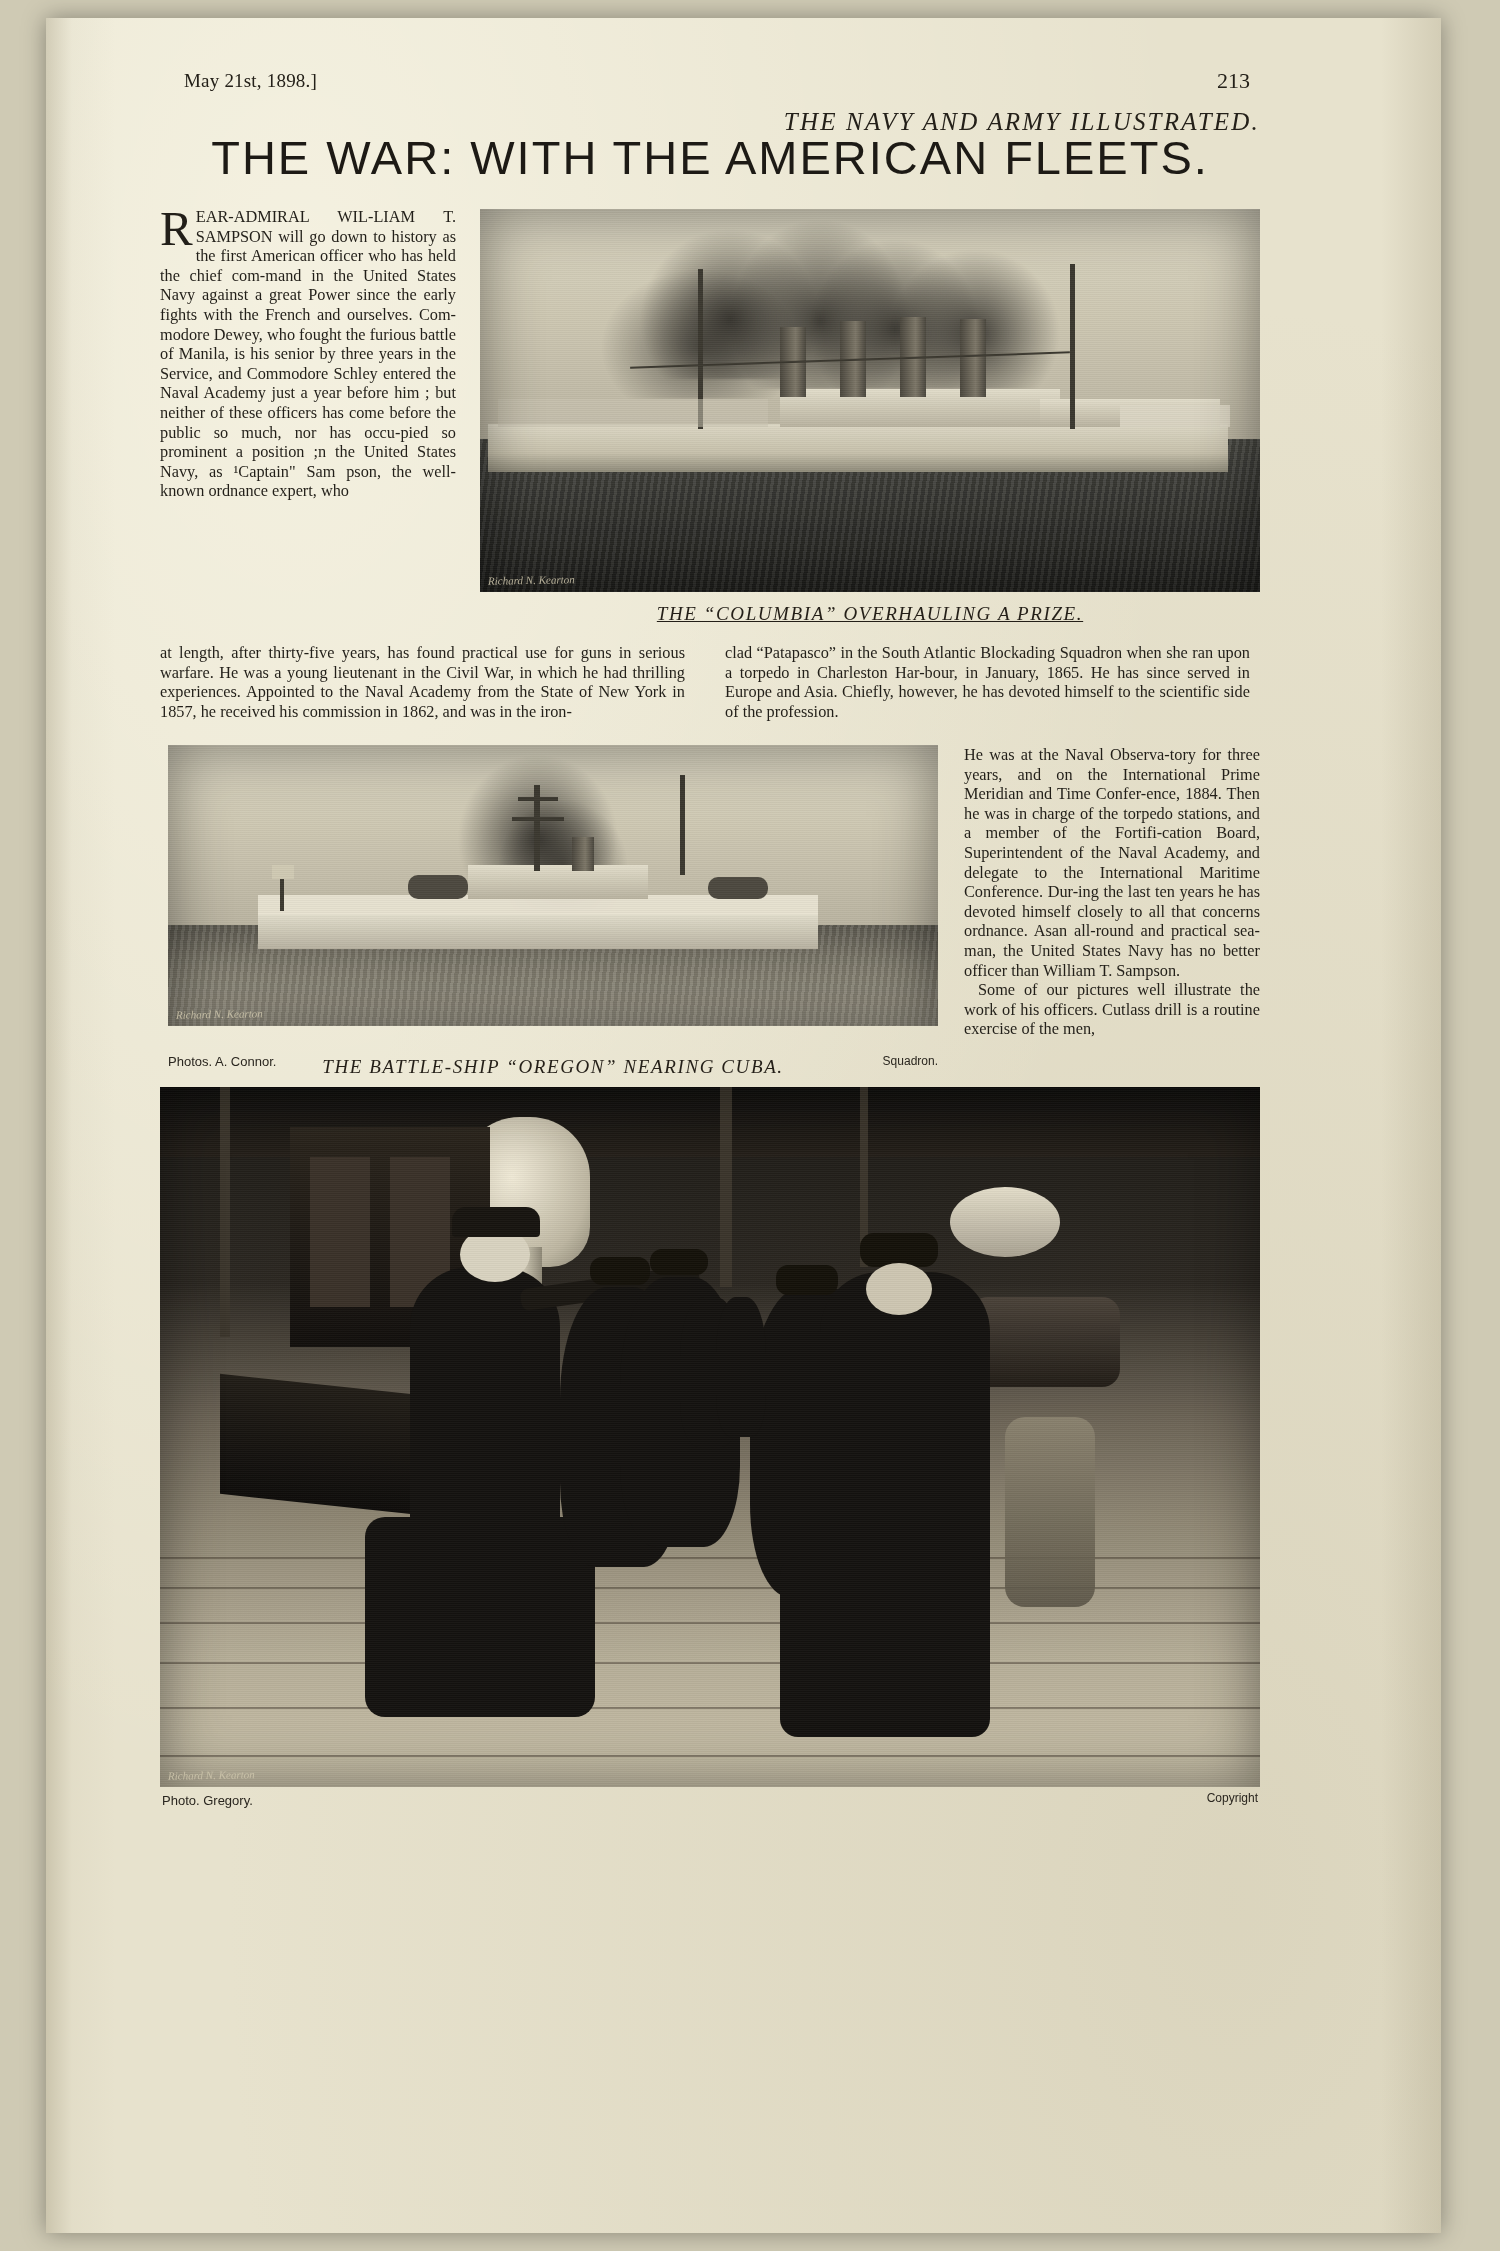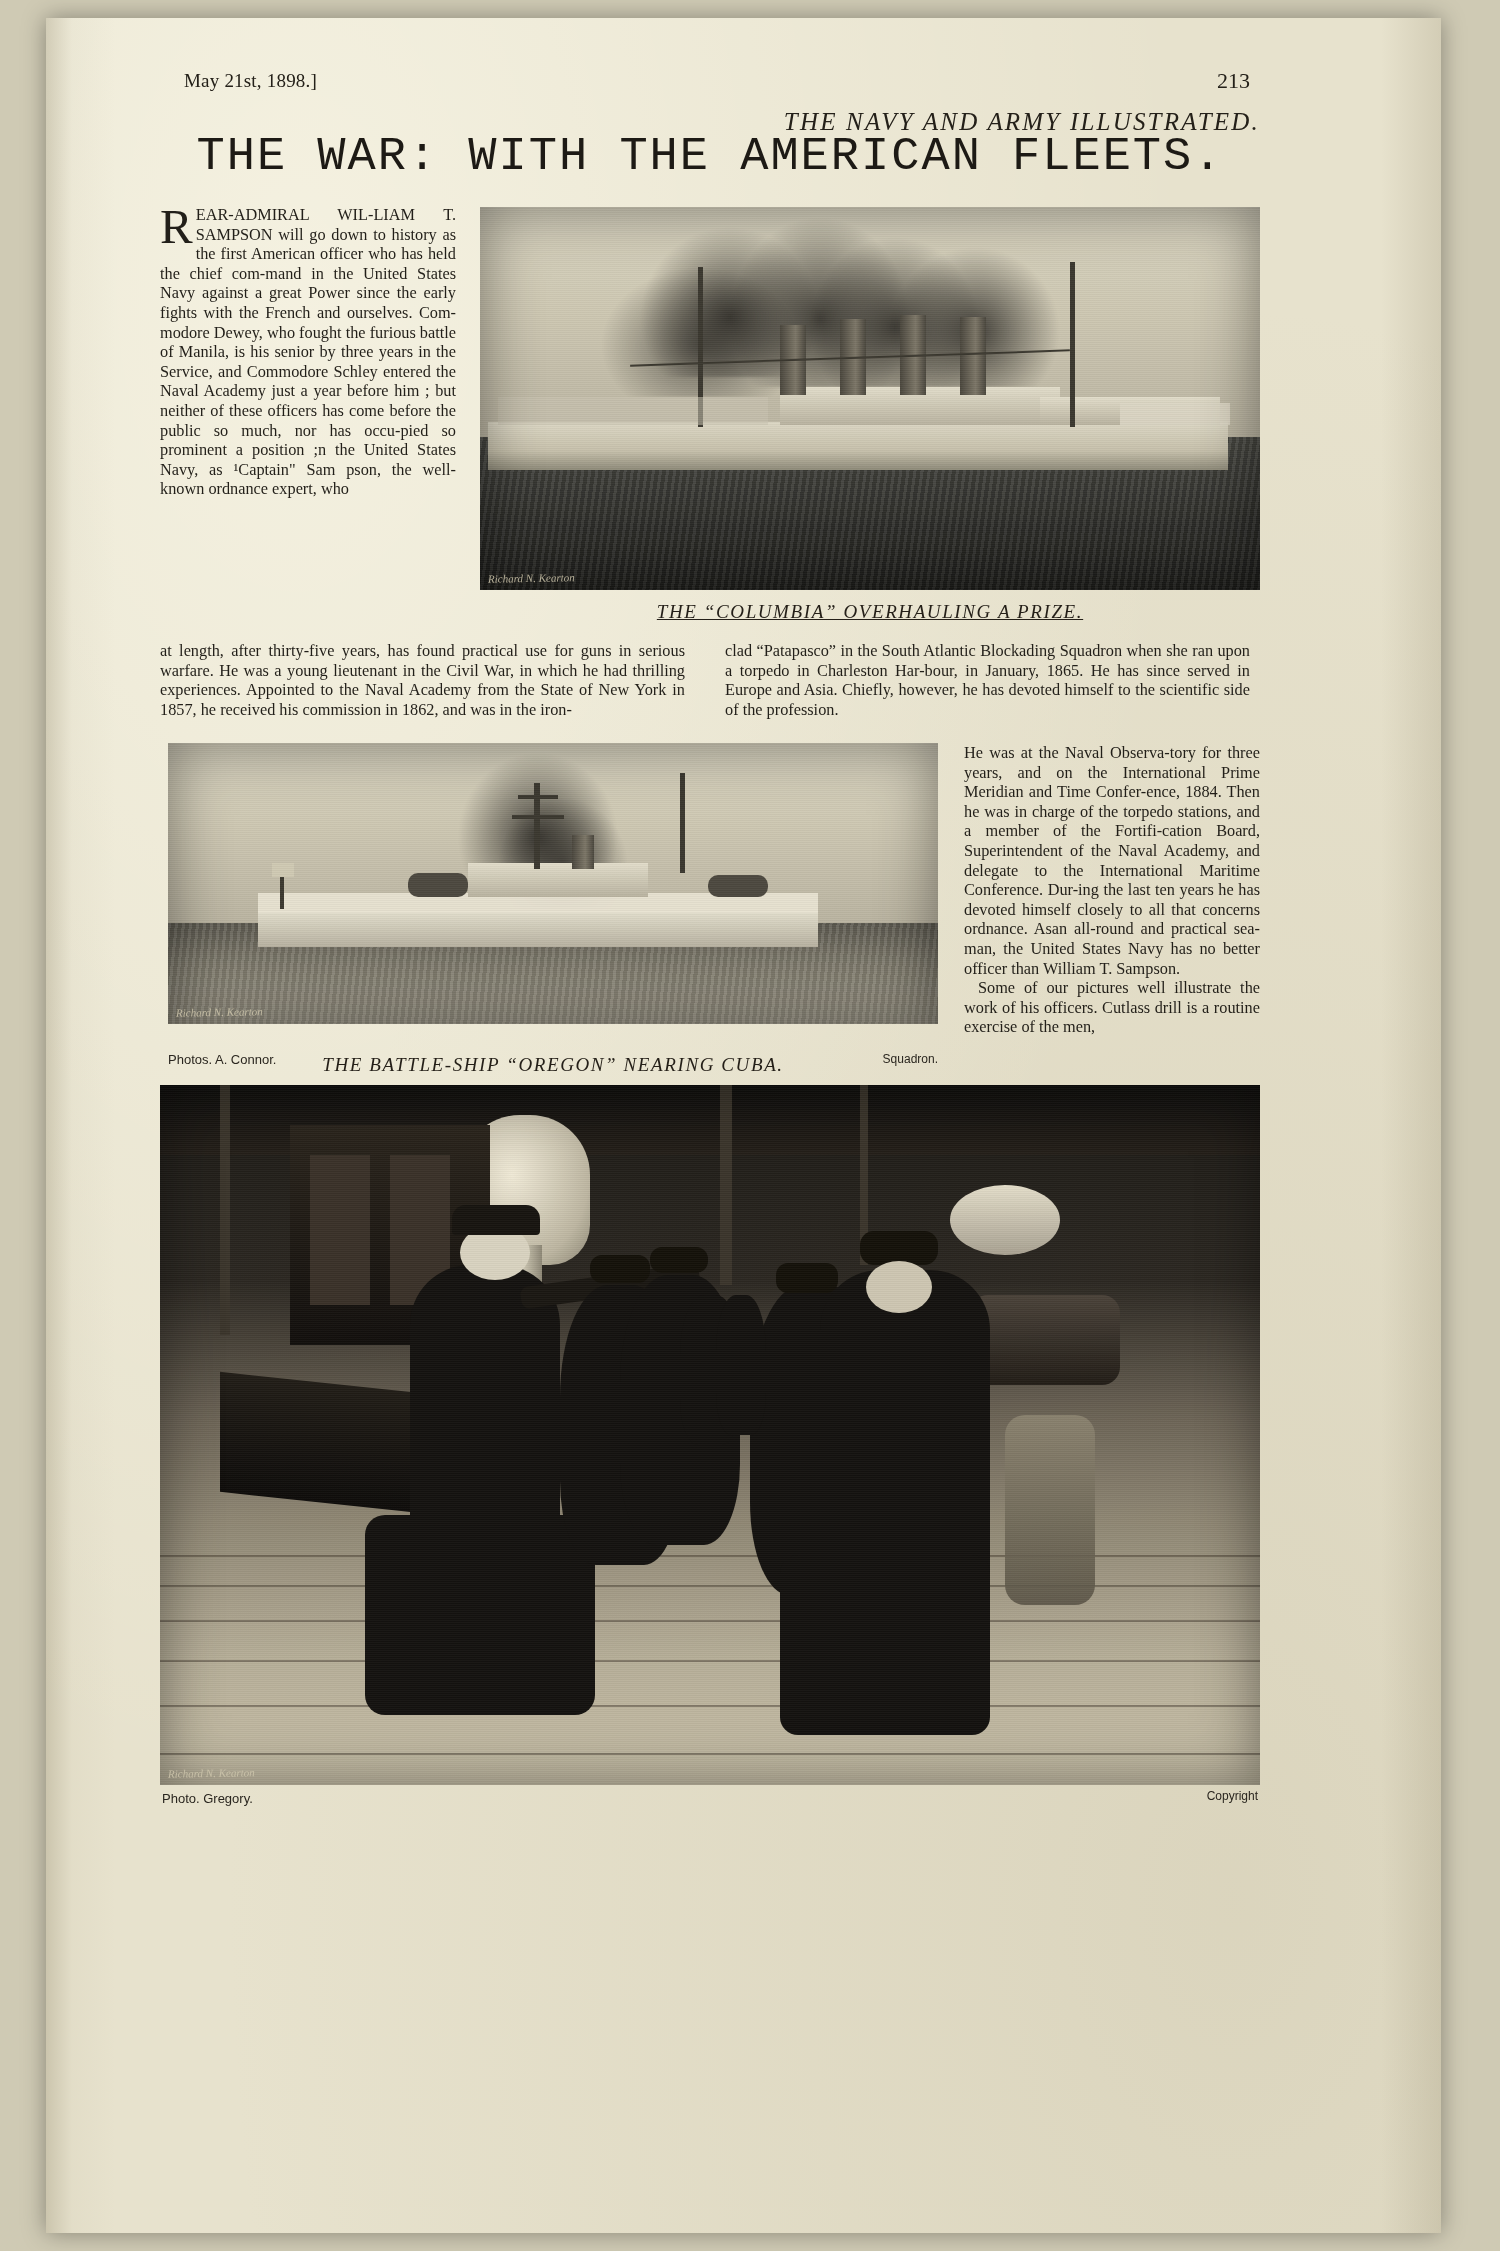--- a/index.html
+++ b/index.html
@@ -75,21 +75,21 @@
     right: 10px;
     top: -2px;
     font-size: 22px;
   }
   .headline {
     margin-top: 26px;
     text-align: center;
     font-size: 47px;
     letter-spacing: 2px;
     color: #1d1a15;
-    font-family: Liberation Mono, monospace;
+    font-family: Liberation Sans, sans-serif;
     font-weight: 400;
   }
 
   
   .topblock {
     position: relative;
     margin-top: 22px;
     height: 430px;
   }
   .col-left {

